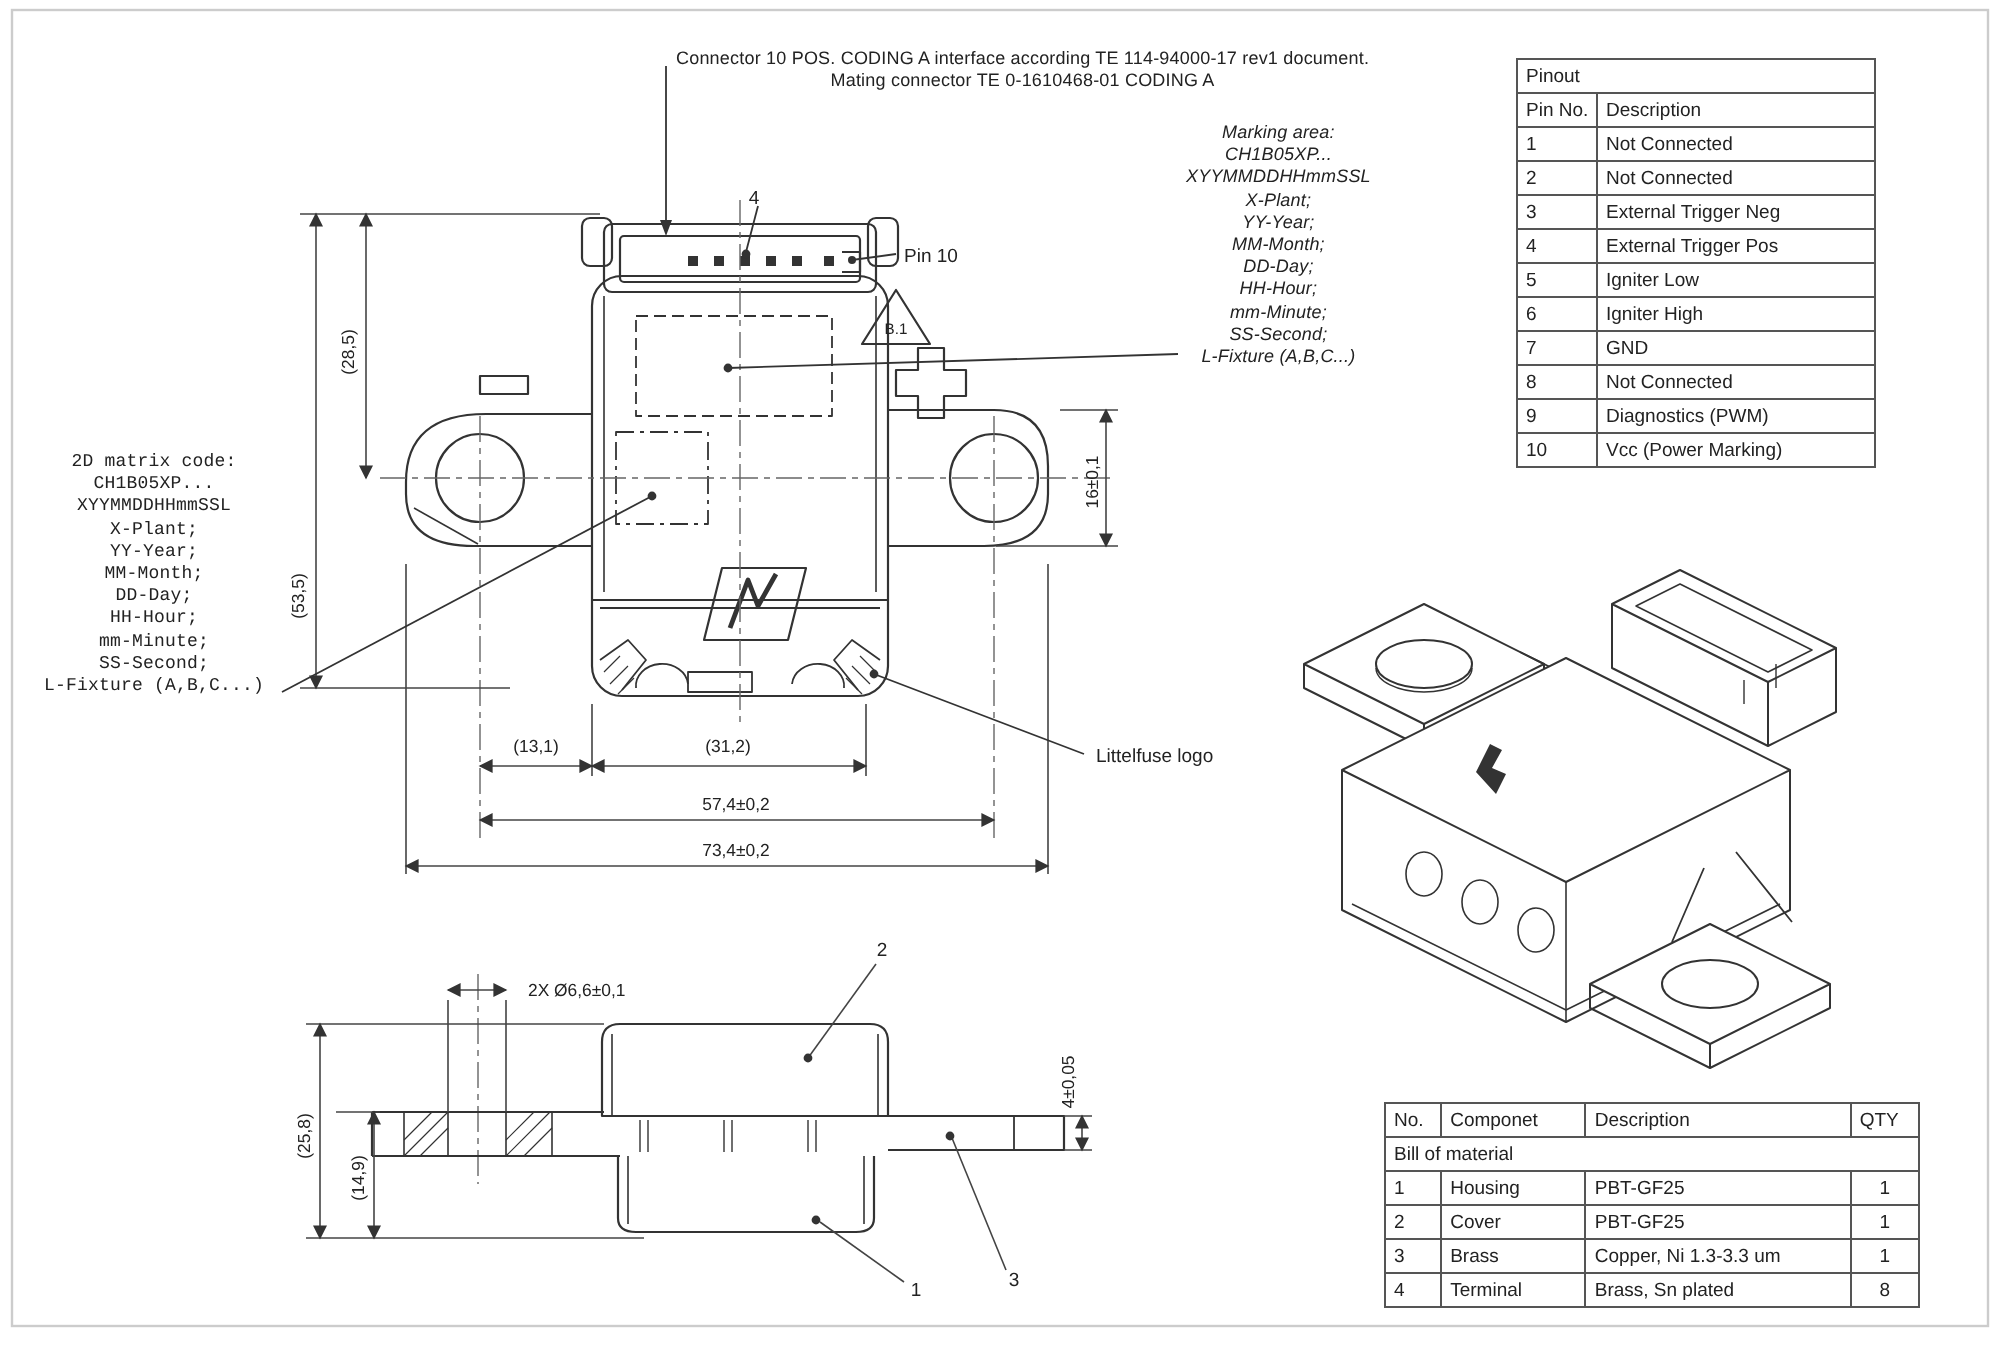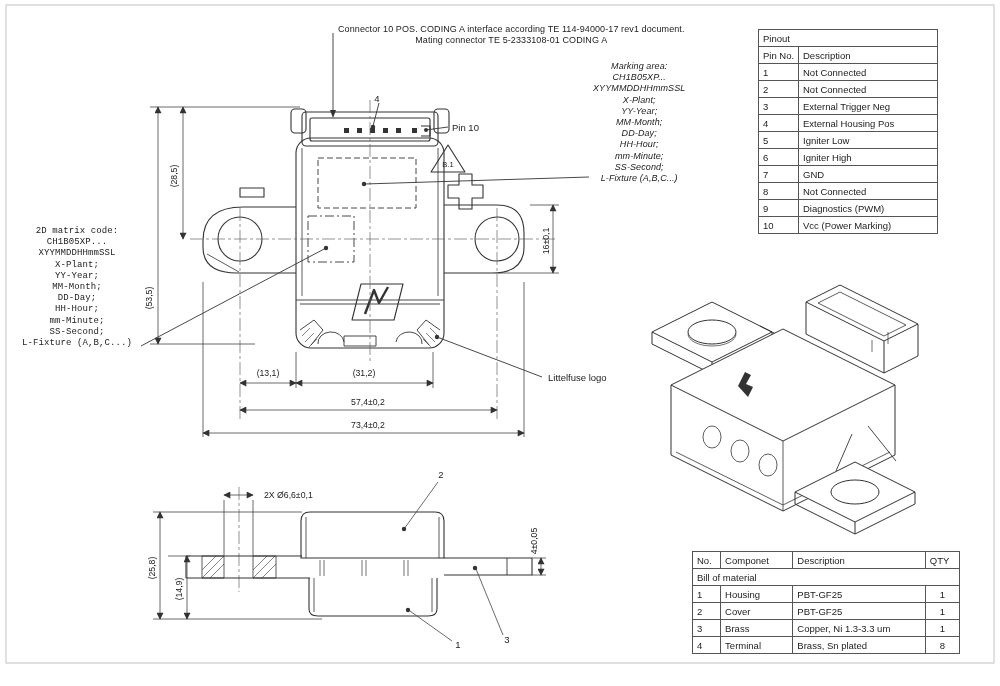--- a/index.html
+++ b/index.html
@@ -205,21 +205,21 @@
     <text x="448" y="167" text-anchor="middle" font-size="7.6">B.1</text>
     <text x="548" y="381" text-anchor="start">Littelfuse logo</text>
     <text x="441" y="478" text-anchor="middle">2</text>
     <text x="458" y="648" text-anchor="middle">1</text>
     <text x="507" y="643" text-anchor="middle">3</text>
   </g>
 </svg>
 
 <div class="note" style="left:338px;top:24px;">
   <div>Connector 10 POS. CODING A interface according TE 114-94000-17 rev1 document.</div>
-  <div>Mating connector TE 5-2333108-01 CODING A</div>
+  <div>Mating connector TE 0-1610468-01 CODING A</div>
 </div>
 
 <div class="note" style="left:593px;top:61px;font-style:italic;">
   <div>Marking area:</div>
   <div>CH1B05XP...</div>
   <div>XYYMMDDHHmmSSL</div>
   <div>X-Plant;</div>
   <div>YY-Year;</div>
   <div>MM-Month;</div>
   <div>DD-Day;</div>
@@ -263,21 +263,21 @@
   <tr>
           <td class="num">2</td>
           <td>Not Connected</td>
         </tr>
   <tr>
           <td class="num">3</td>
           <td>External Trigger Neg</td>
         </tr>
   <tr>
           <td class="num">4</td>
-          <td>External Housing Pos</td>
+          <td>External Trigger Pos</td>
         </tr>
   <tr>
           <td class="num">5</td>
           <td>Igniter Low</td>
         </tr>
   <tr>
           <td class="num">6</td>
           <td>Igniter High</td>
         </tr>
   <tr>

